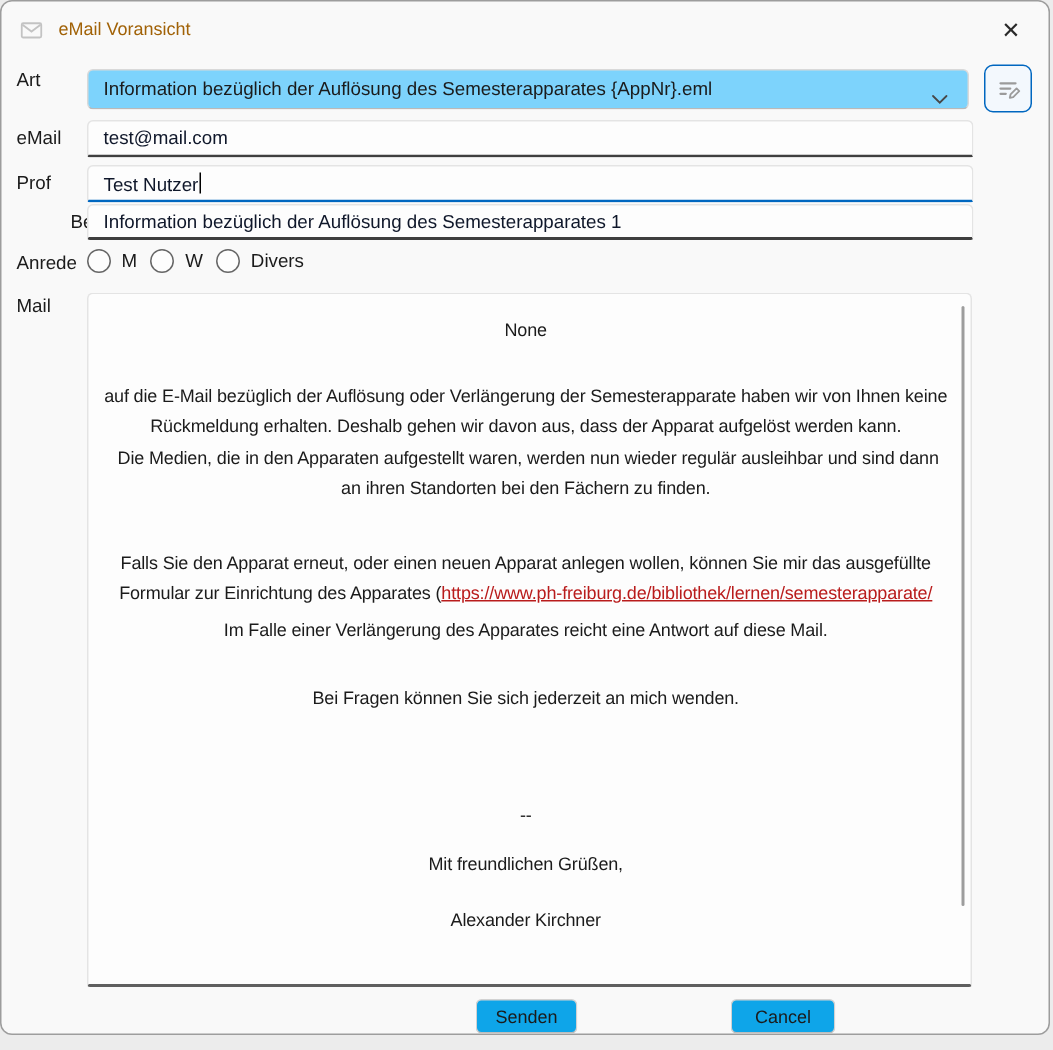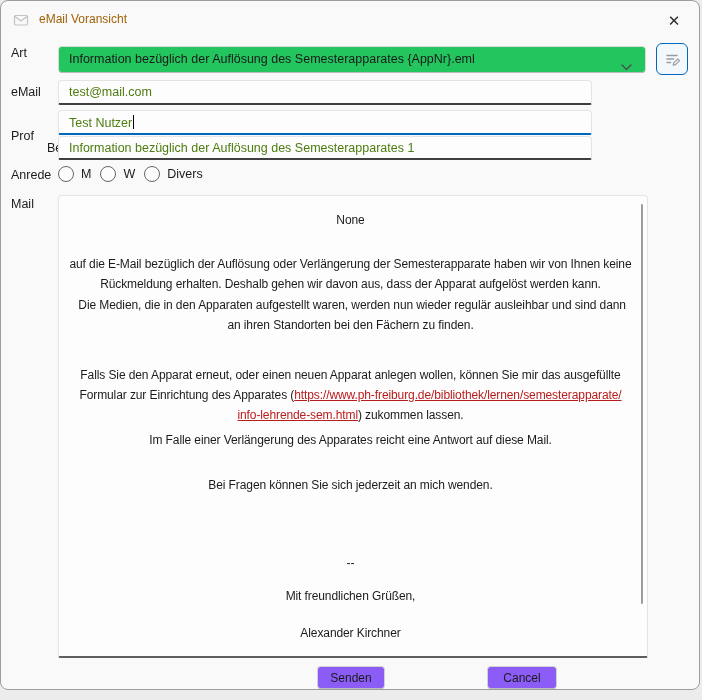--- a/index.html
+++ b/index.html
@@ -8,50 +8,50 @@
     border:1px solid #9d9d9d;border-radius:8px;box-sizing:border-box;overflow:visible;}
   
   .titlebar{position:absolute;left:0;top:0;right:0;height:38px;}
   .title-icon{position:absolute;left:12px;top:11px;width:16px;height:16px;}
   .title-text{position:absolute;left:38px;top:11px;font-size:12px;color:#a16207;}
   .close-btn{position:absolute;right:10px;top:7px;width:30px;height:26px;border:none;background:transparent;
     font-size:15px;color:#2a2a2a;cursor:pointer;line-height:26px;text-align:center;padding:0;}
   
   .f-label{position:absolute;left:10px;font-size:12.5px;color:#1b1b1b;}
   
-  .combobox{position:absolute;left:57px;top:45px;width:588px;height:27px;background:#22c55e;
+  .combobox{position:absolute;left:57px;top:45px;width:588px;height:27px;background:#7dd3fc;
     border:1px solid #d9d9d9;border-bottom-color:#b9b9b9;border-radius:4px;box-sizing:border-box;}
   .combobox .val{position:absolute;left:10px;top:5px;font-size:12.5px;color:#1b1b1b;white-space:nowrap;}
   .combobox .chev{position:absolute;right:13px;top:10px;}
   
   .edit-btn{position:absolute;left:655px;top:42px;width:32px;height:32px;background:#f3f8fd;
     border:1.5px solid #0067c0;border-radius:6px;box-sizing:border-box;cursor:pointer;padding:0;}
   .edit-btn svg{display:block;margin:auto;}
   
-  .textfield{position:absolute;left:57px;width:534px;height:25px;background:#fdfdfd;
+  .textfield{position:absolute;left:57px;width:591px;height:25px;background:#fdfdfd;
     border:1px solid #e4e4e4;border-bottom:2px solid #3f3f3f;border-radius:4px 4px 2px 2px;
-    box-sizing:border-box;font-size:12.5px;color:#4d7c0f;padding-left:20px;}
+    box-sizing:border-box;font-size:12.5px;color:#0f172a;padding-left:20px;}
   .textfield .val{position:absolute;left:10px;top:4px;white-space:nowrap;}
   .textfield.focused{border-bottom:2px solid #0067c0;}
   .caret{display:inline-block;width:1px;height:14px;background:#000;vertical-align:-2px;margin-left:1px;}
   
   .radio-row{position:absolute;left:57px;top:165px;display:flex;align-items:center;gap:9px;}
   .radio-group{display:flex;align-items:center;gap:7px;cursor:pointer;}
   .radio-circle{width:16px;height:16px;border:1px solid #666;border-radius:50%;background:#fdfdfd;box-sizing:border-box;}
   .radio-label{font-size:12.5px;color:#1b1b1b;}
   
   .mail-area{position:absolute;left:57px;top:194px;width:590px;height:463px;background:#fdfdfd;
     border:1px solid #e4e4e4;border-bottom:2px solid #5f5f5f;border-radius:4px 4px 2px 2px;
     box-sizing:border-box;overflow:hidden;}
   .mail-text{position:absolute;left:9px;top:14px;right:14px;font-size:12px;color:#1b1b1b;letter-spacing:-0.1px;}
   .mail-line{height:20px;line-height:20px;white-space:pre;overflow:hidden;text-align:center;}
   .mail-link{color:#b91c1c;text-decoration:underline;cursor:pointer;}
   .scroll-thumb{position:absolute;right:4px;top:8px;width:2px;height:400px;background:#9d9d9d;border-radius:1px;}
   
-  .footer-btn{position:absolute;top:665px;height:23px;background:#8b5cf6;border:1px solid #d2d2d2;
+  .footer-btn{position:absolute;top:665px;height:23px;background:#0ea5e9;border:1px solid #d2d2d2;
     border-bottom-color:#bdbdbd;border-radius:4px;box-sizing:border-box;font-size:12px;color:#1b1b1b;
     font-family:inherit;cursor:pointer;padding:0 12px;}
   .btn-send{left:316px;width:68px;}
   .btn-cancel{left:486px;width:70px;}
 </style>
 </head>
 <body>
 
 <div class="window">
 
@@ -86,21 +86,21 @@
         <path d="M9.2 14.2 l0.5 -2.3 4 -4 1.8 1.8 -4 4 z" fill="none" stroke="#9b9b9b" stroke-width="1.2" stroke-linejoin="round"></path>
       </svg>
     </span>
   </button>
 
   <span class="f-label" style="top:84px;">eMail</span>
   <div class="textfield" style="top:79px;">
     <span class="val">test@mail.com</span>
   </div>
 
-  <span class="f-label" style="top:128px;text-align:right;">Prof</span>
+  <span class="f-label" style="top:114px;text-align:right;">Prof</span>
   <div class="textfield focused" style="top:109px;">
     <span class="val"><span>Test Nutzer</span><span class="caret"></span></span>
   </div>
 
   <span class="f-label" style="top:140px;margin-left:36px;">Betreff</span>
   <div class="textfield" style="top:135px;height:24px;">
     <span class="val">Information bezüglich der Auflösung des Semesterapparates 1</span>
   </div>
 
   <span class="f-label" style="top:167px;">Anrede</span>
@@ -129,21 +129,20 @@
           <div class="mail-line"><span>auf die E-Mail bezüglich der Auflösung oder Verlängerung der Semesterapparate haben wir von Ihnen keine</span></div>
           <div class="mail-line"><span>Rückmeldung erhalten. Deshalb gehen wir davon aus, dass der Apparat aufgelöst werden kann.</span></div>
         </div>
         <div style="margin-bottom: 30px;">
           <div class="mail-line"><span> Die Medien, die in den Apparaten aufgestellt waren, werden nun wieder regulär ausleihbar und sind dann</span></div>
           <div class="mail-line"><span>an ihren Standorten bei den Fächern zu finden.</span></div>
         </div>
         <div style="margin-bottom: 5px;">
           <div class="mail-line"><span>Falls Sie den Apparat erneut, oder einen neuen Apparat anlegen wollen, können Sie mir das ausgefüllte</span></div>
           <div class="mail-line"><span>Formular zur Einrichtung des Apparates (</span><a class="mail-link" href="#">https://www.ph-freiburg.de/bibliothek/lernen/semesterapparate/</a></div>
-          <div class="mail-line"><a class="mail-link" href="#">info-lehrende-sem.html</a><span>) zukommen lassen.</span></div>
         </div>
         <div style="margin-bottom: 25px;">
           <div class="mail-line"><span>Im Falle einer Verlängerung des Apparates reicht eine Antwort auf diese Mail.</span></div>
         </div>
         <div style="margin-bottom: 58px;">
           <div class="mail-line"><span>Bei Fragen können Sie sich jederzeit an mich wenden.</span></div>
         </div>
         <div style="margin-bottom: 13px;">
           <div class="mail-line"><span>--</span></div>
         </div>

